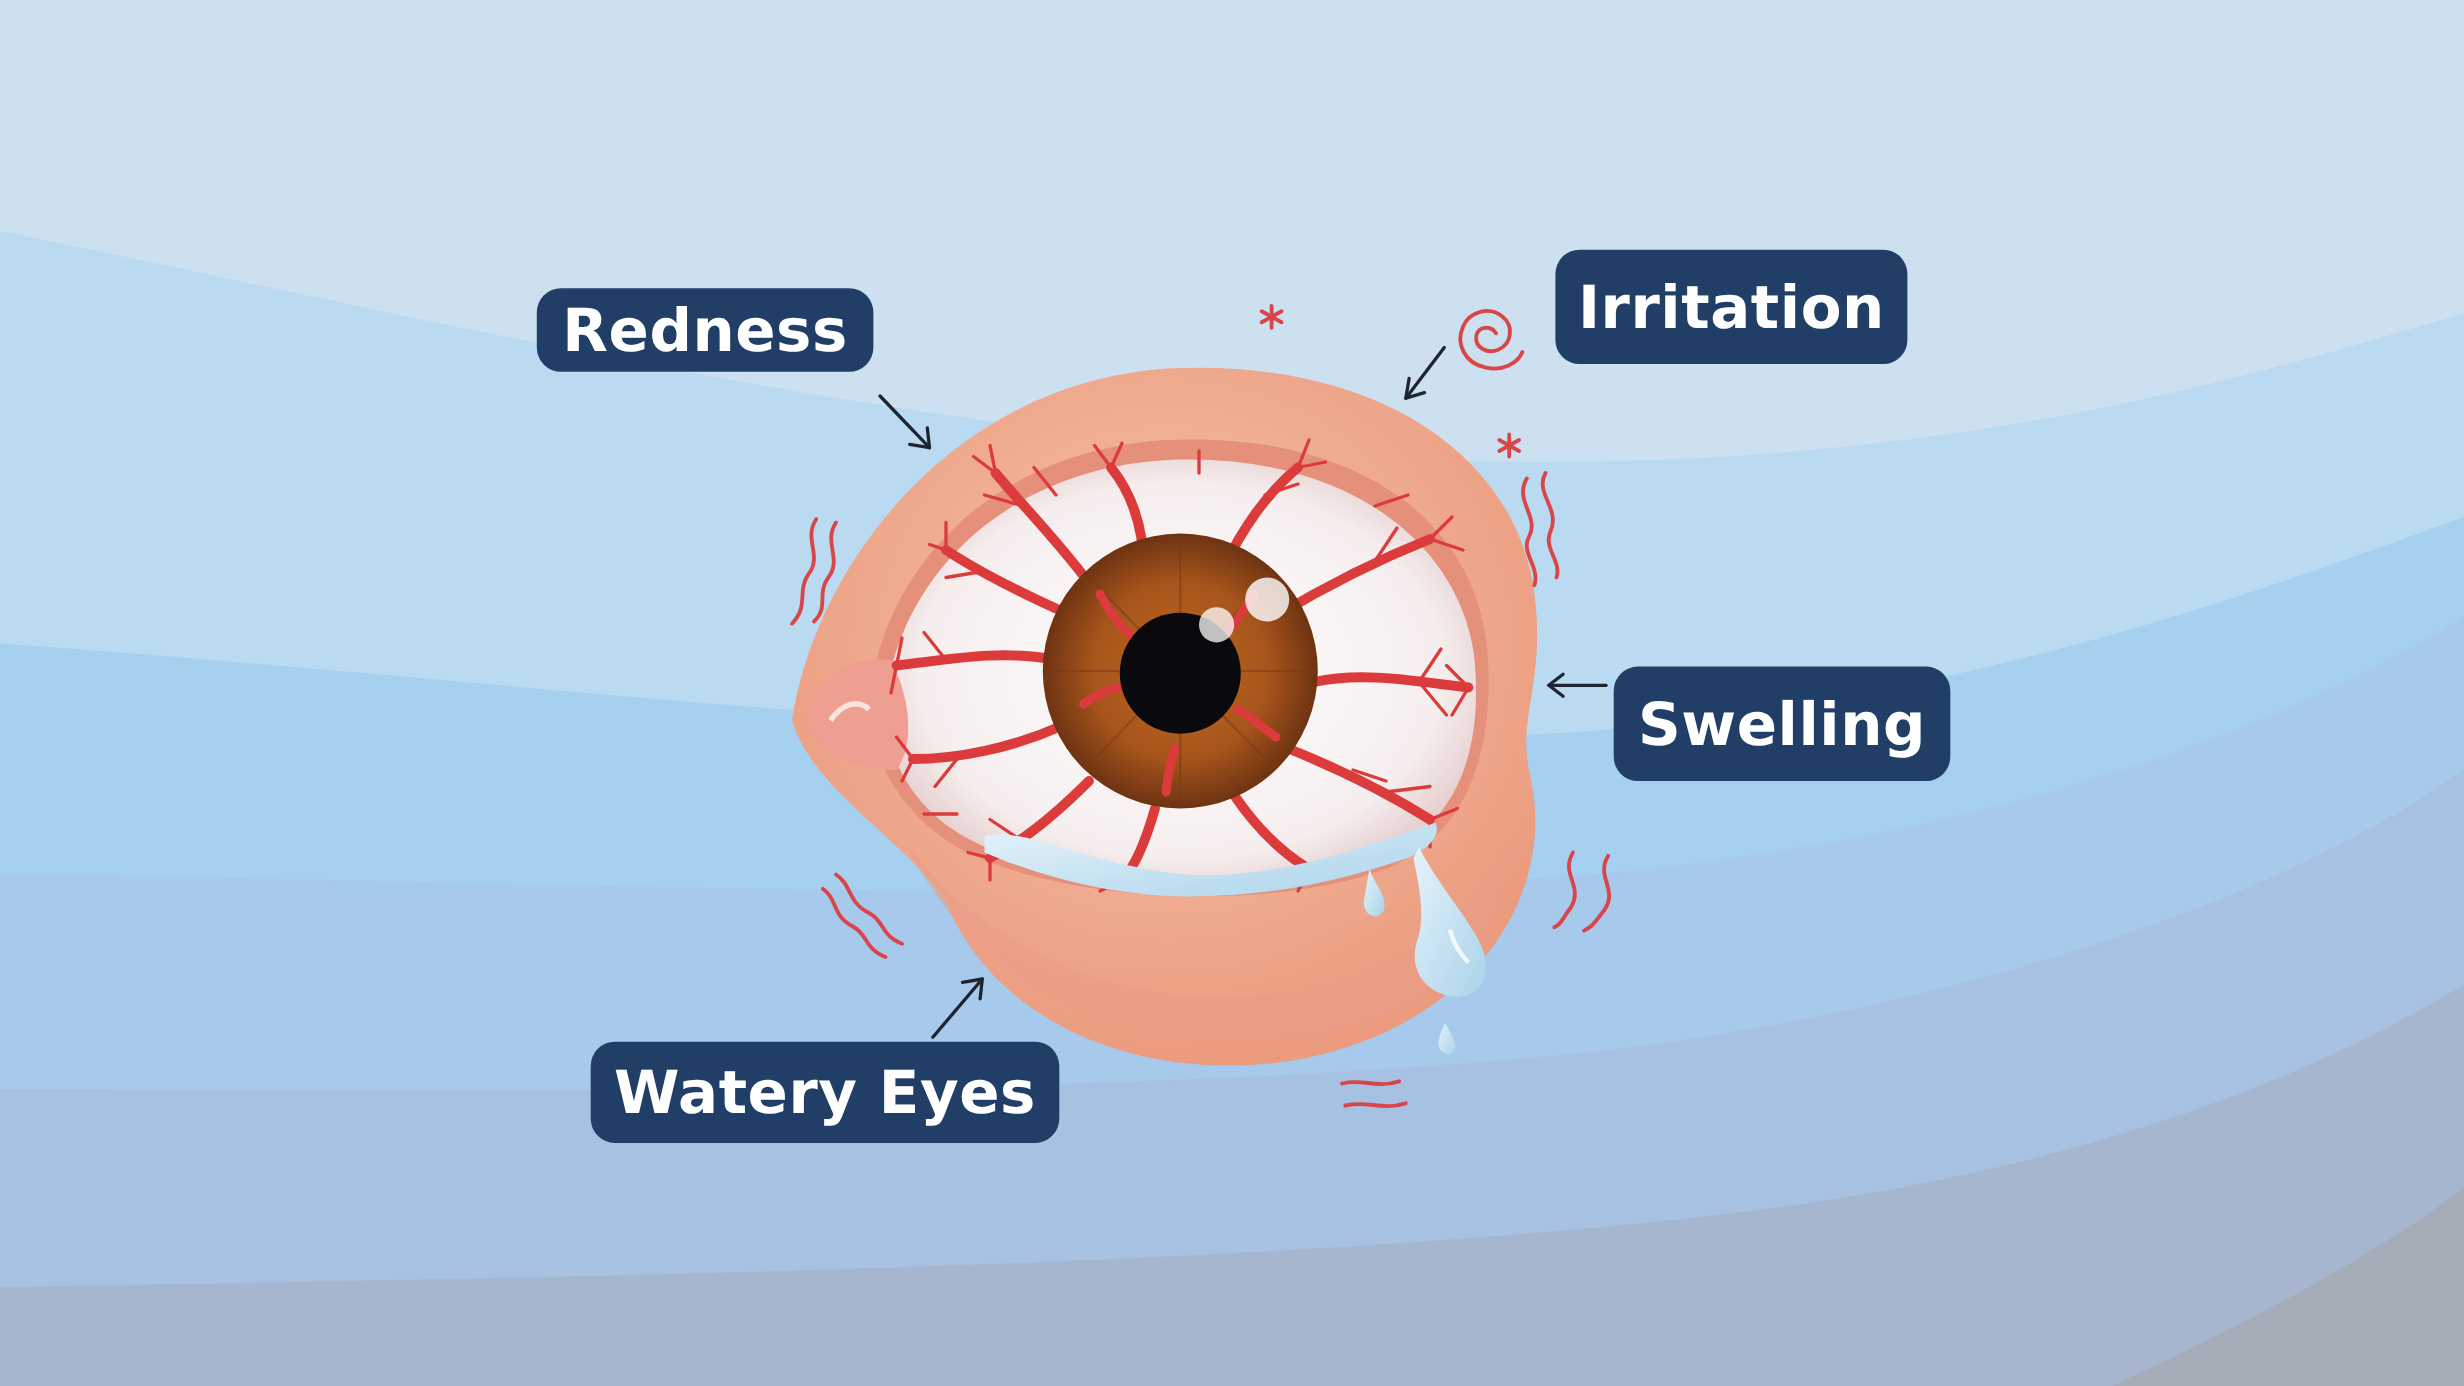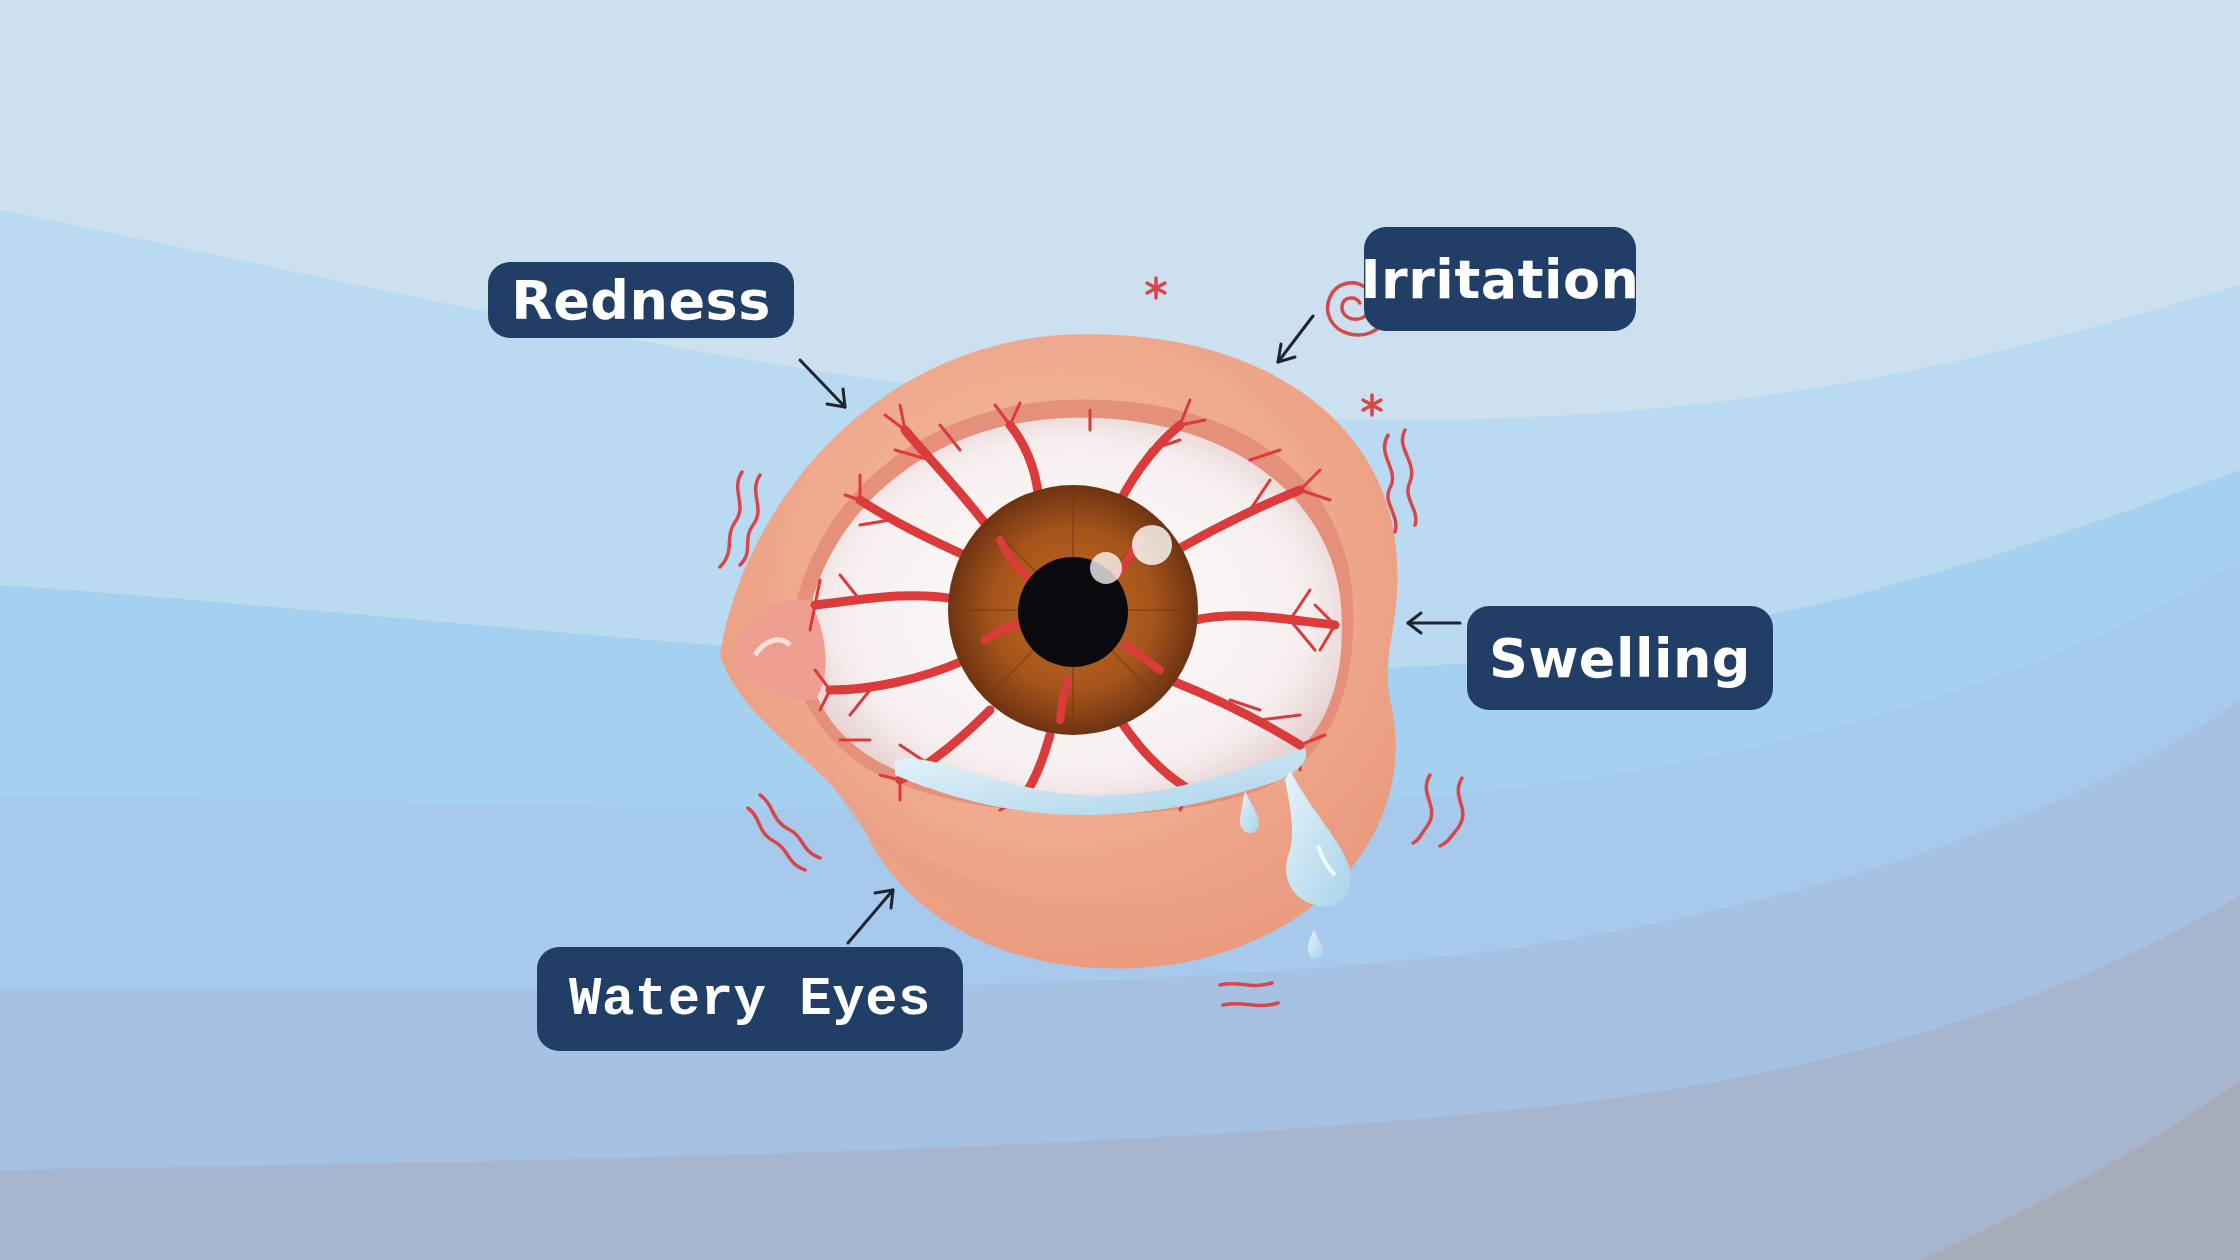--- a/index.html
+++ b/index.html
@@ -16,23 +16,23 @@
     color: #ffffff;
     border-radius: 22px;
     font-weight: bold;
     font-size: 54px;
     letter-spacing: 0.5px;
     display: flex; align-items: center; justify-content: center;
     box-sizing: border-box;
     white-space: nowrap;
   }
   #lbl-redness  { left: 488px;  top: 262px; width: 306px; height: 76px; }
-  #lbl-irritation { left: 1364px; top: 227px; width: 272px; height: 104px; }
+  #lbl-irritation { left: 1414px; top: 227px; width: 320px; height: 104px; }
   #lbl-swelling { left: 1467px; top: 578px; width: 306px; height: 104px; margin-top: 28px; }
-  #lbl-watery   { left: 537px;  top: 947px; width: 426px; height: 104px; font-family: Liberation Mono, monospace; }
+  #lbl-watery   { left: 537px;  top: 947px; width: 426px; height: 92px; }
 </style>
 </head>
 <body>
 
 <svg class="bg" viewBox="0 0 2240 1260" preserveAspectRatio="none">
   <rect x="0" y="0" width="2240" height="1260" fill="#cde0ef"></rect>
   <path d="M0 210 C 400 290, 900 420, 1400 420 C 1800 420, 2050 340, 2240 285 L2240 1260 L0 1260 Z" fill="#badaf1"></path>
   <path d="M0 585 C 500 620, 1100 700, 1500 660 C 1850 620, 2100 520, 2240 470 L2240 1260 L0 1260 Z" fill="#a6d0ef"></path>
   <path d="M0 795 C 500 800, 1100 830, 1500 790 C 1850 750, 2100 650, 2240 560 L2240 1260 L0 1260 Z" fill="#a6c9ec"></path>
   <path d="M0 990 C 500 990, 1100 1000, 1500 950 C 1850 900, 2100 800, 2240 700 L2240 1260 L0 1260 Z" fill="#a6c1e1"></path>

